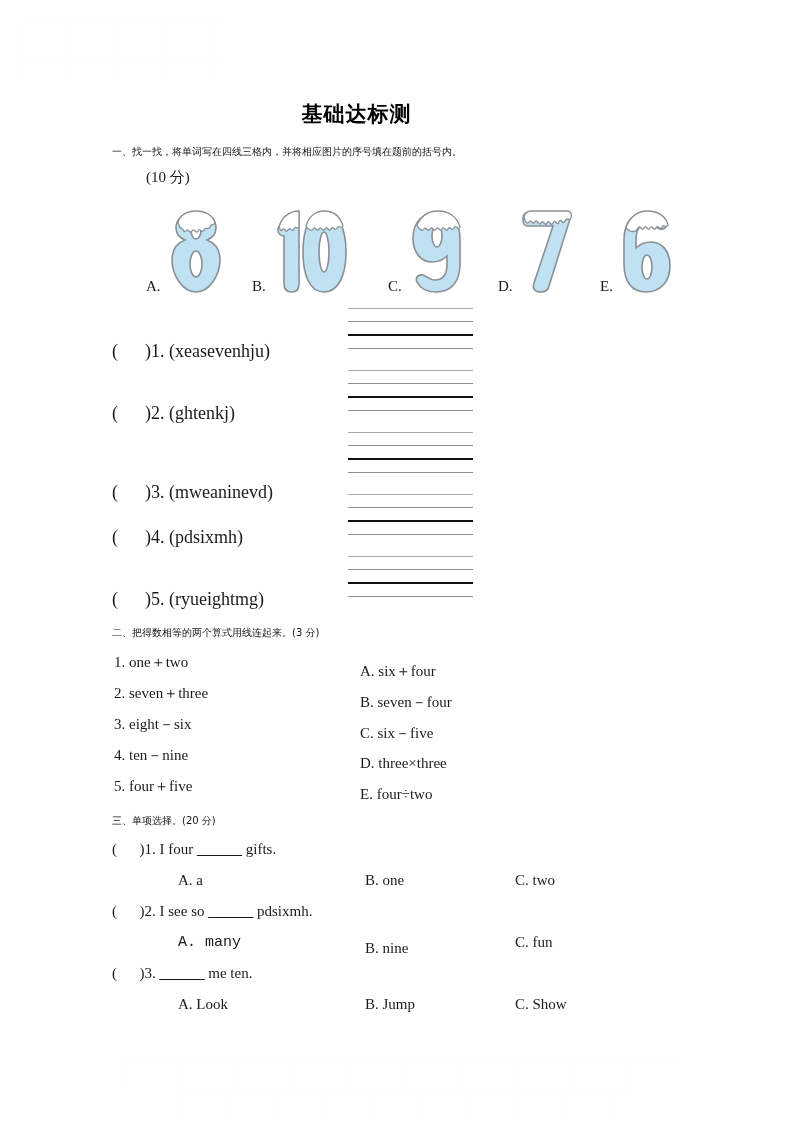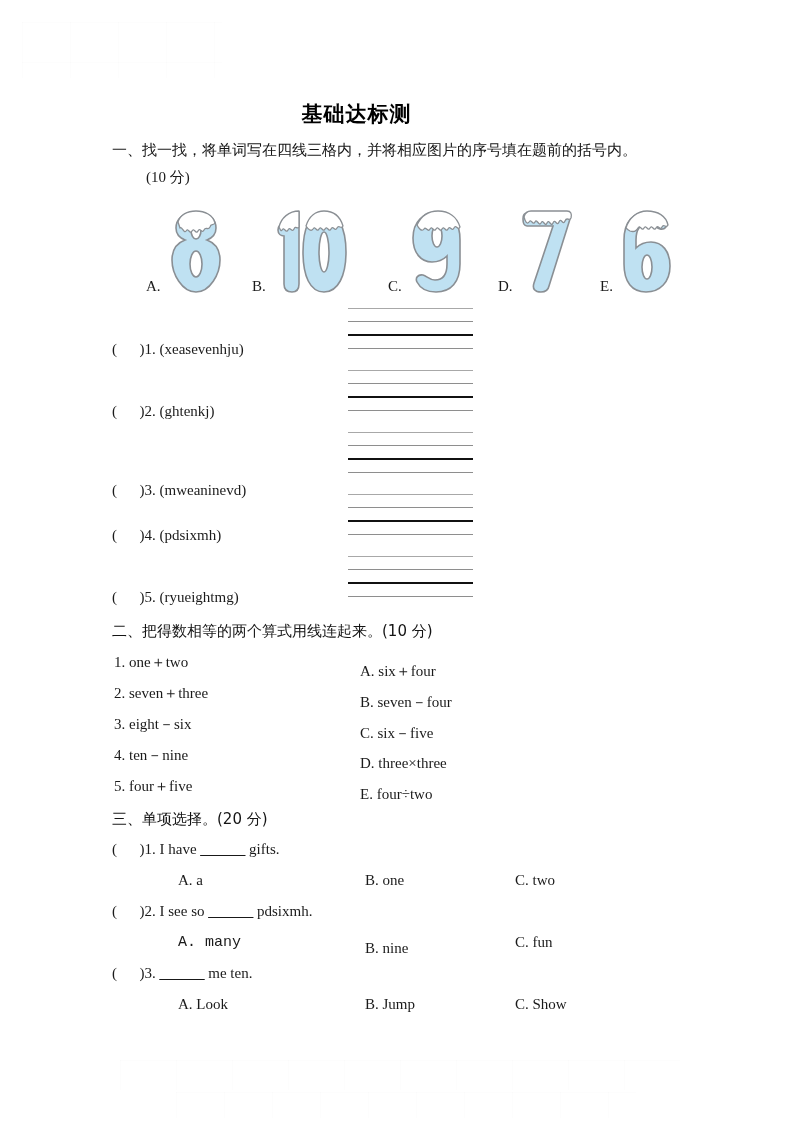--- a/index.html
+++ b/index.html
@@ -46,21 +46,21 @@
     color: #000;
   }
 
   .sec-head {
     position: absolute;
     left: 112px;
     font-size: 15.5px;
     color: #141414;
     white-space: nowrap;
   }
-  .sec-head .cn { font-family: "DejaVu Sans", sans-serif; font-size: 15px; }
+  .sec-head .cn { font-family: "DejaVu Sans", sans-serif; font-size: 10px; }
 
   .sub-line {
     position: absolute;
     left: 146px;
     font-size: 15px;
   }
 
   
   .figs { position: absolute; left: 0; top: 198px; width: 793px; height: 100px; }
   .fig {
@@ -75,21 +75,21 @@
     line-height: 1;
     padding-bottom: 4px;
     padding-right: 6px;
   }
   .fig svg { display: block; }
 
   
   .q-item {
     position: absolute;
     left: 112px;
-    font-size: 15px;
+    font-size: 18px;
     white-space: pre;
   }
   .grid4 {
     position: absolute;
     left: 348px;
     width: 125px;
     height: 42px;
   }
   .grid4 i {
     display: block;
@@ -227,40 +227,40 @@
 
   <div class="q-item" style="top:589px;"><span>(      )</span><span>5.</span> <span>(ryueightmg)</span></div>
   <div class="grid4" style="top:556px;">
       <i class="l1"></i>
       <i class="l2"></i>
       <i class="l3"></i>
       <i class="l4"></i>
     </div>
 
   <div class="sec-head" style="top:622px;">
-    <span class="cn">二、把得数相等的两个算式用线连起来。(10 分)</span>
+    <span class="cn">二、把得数相等的两个算式用线连起来。(3 分)</span>
   </div>
 
   <div class="match-l" style="top:653px;">1. one＋two</div>
   <div class="match-l" style="top:684px;">2. seven＋three</div>
   <div class="match-l" style="top:715px;">3. eight－six</div>
   <div class="match-l" style="top:746px;text-align:right;">4. ten－nine</div>
   <div class="match-l" style="top:777px;">5. four＋five</div>
 
   <div class="match-r" style="top:653px;">A. six＋four</div>
   <div class="match-r" style="top:684px;">B. seven－four</div>
   <div class="match-r" style="top:715px;">C. six－five</div>
   <div class="match-r" style="top:746px;">D. three×three</div>
   <div class="match-r" style="top:777px;">E. four÷two</div>
 
   <div class="sec-head" style="top:810px;">
     <span class="cn">三、单项选择。(20 分)</span>
   </div>
 
-  <div class="mc-q" style="top:841px;"><span>(      )</span><span>1.</span> <span>I have </span><span class="blank">______</span><span> gifts.</span></div>
+  <div class="mc-q" style="top:841px;"><span>(      )</span><span>1.</span> <span>I four </span><span class="blank">______</span><span> gifts.</span></div>
   <div class="mc-o mc-a" style="top:872px;">A. a</div>
   <div class="mc-o mc-b" style="top:872px;">B. one</div>
   <div class="mc-o mc-c" style="top:872px;">C. two</div>
 
   <div class="mc-q" style="top:903px;"><span>(      )</span><span>2.</span> <span>I see so </span><span class="blank">______</span><span> pdsixmh.</span></div>
   <div class="mc-o mc-a" style="top:934px;font-family:Liberation Mono, monospace;">A. many</div>
   <div class="mc-o mc-b" style="top:892px;margin-top:48px;">B. nine</div>
   <div class="mc-o mc-c" style="top:934px;">C. fun</div>
 
   <div class="mc-q" style="top:965px;"><span>(      )</span><span>3.</span><span> </span><span class="blank">______</span><span> me ten.</span></div>

